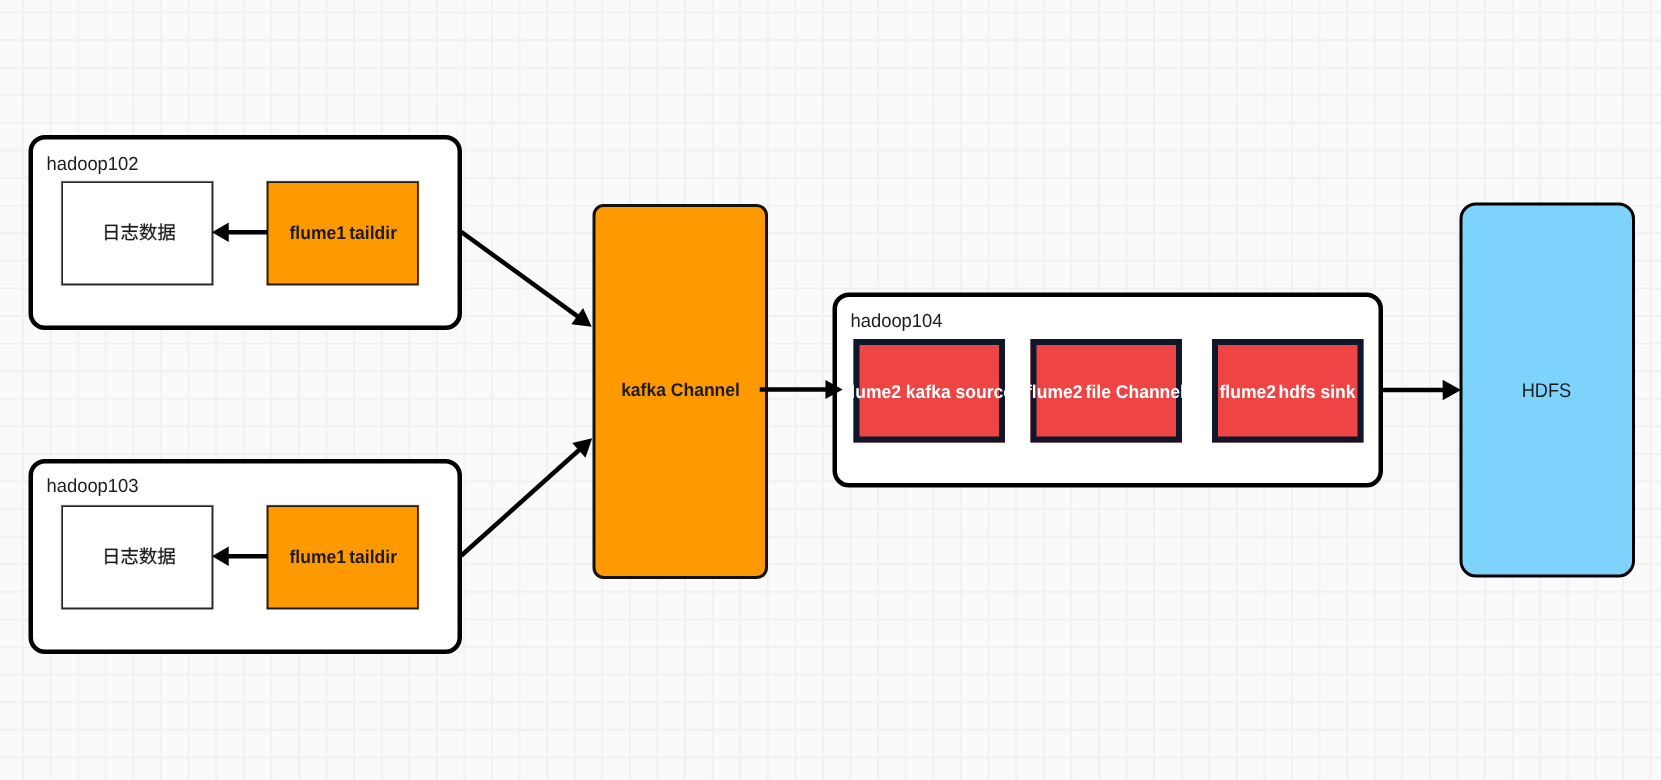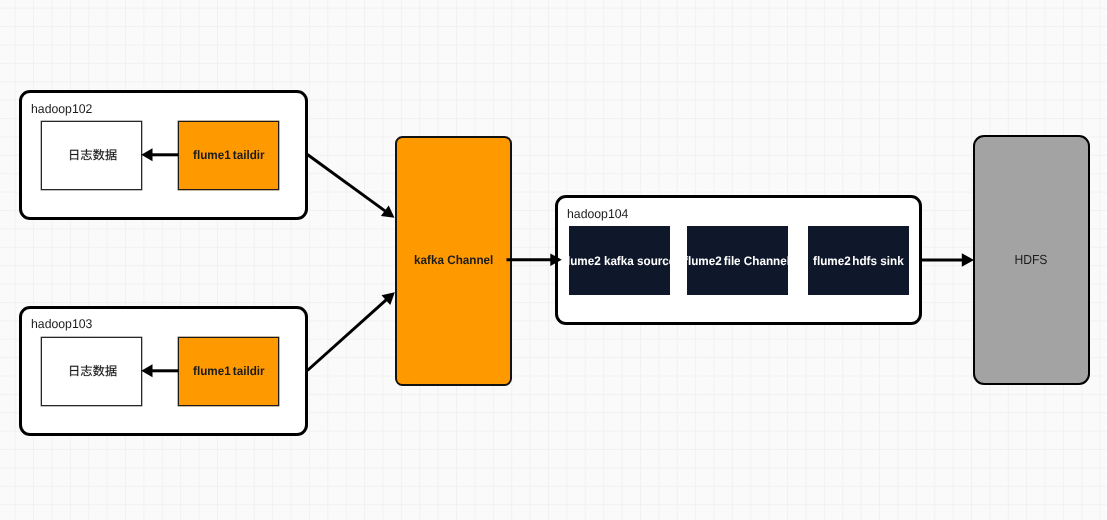--- a/index.html
+++ b/index.html
@@ -24,23 +24,23 @@
   
   .host{border:3px solid #000;border-radius:11px;background:#fff;}
   .host-label{position:absolute;font-size:12.6px;color:#1c1c1c;
     white-space:nowrap;transform:scaleX(0.973) translateZ(0);transform-origin:left center;}
 
   
   .inner{position:absolute;box-sizing:border-box;display:flex;
     align-items:center;justify-content:center;}
   .databox{border:1.5px solid #262626;background:#fff;box-shadow:0 0 0 0.4px #5a5a5a;}
   .orange{border:1.5px solid #1a1a1a;background:#ff9900;box-shadow:0 0 0 0.4px #6b4a12;}
-  .green{border:4px solid #0f172a;background:#0f172a;justify-content:center;}
+  .green{border:4px solid #0f172a;background:#ef4444;justify-content:center;}
   .kafka{border:2.5px solid #121212;background:#ff9900;border-radius:7.5px;}
-  .hdfs{border:2px solid #000;background:#a3a3a3;border-radius:11px;}
+  .hdfs{border:2px solid #000;background:#7dd3fc;border-radius:11px;}
 
   .t{font-size:12.3px;font-weight:bold;line-height:14.9px;white-space:nowrap;
      text-align:center;display:block;transform:scaleX(0.95) translateY(0.2px) translateZ(0);}
   .t.dark{color:#1c1c1c;}
   .t.light{color:#fff;transform:scaleX(0.95) translateY(1.1px) translateZ(0);}
   .plain{font-size:13.2px;font-weight:normal;color:#1c1c1c;white-space:nowrap;display:block;transform:scaleX(0.92) translateY(0.4px) translateZ(0);}
   .cjkwrap{display:block;position:relative;top:-2.2px;left:1.2px;}
   svg.arrows{position:absolute;left:0;top:0;width:1107px;height:520px;
     pointer-events:none;overflow:visible;}
   svg.arrows line{stroke:#000;fill:none;}

